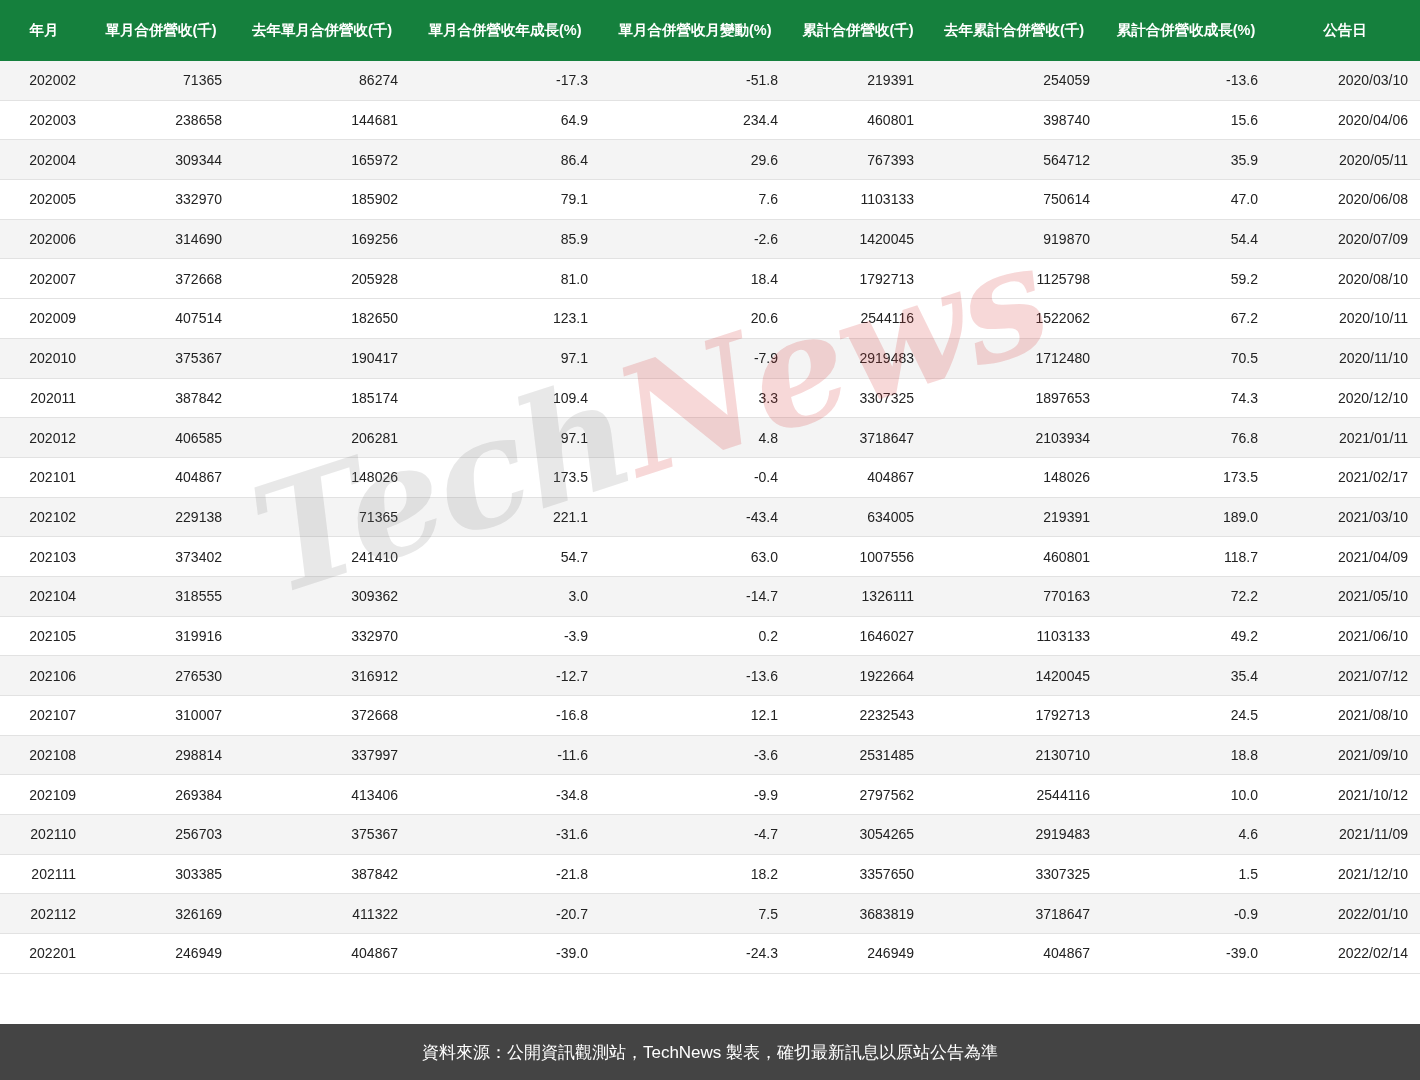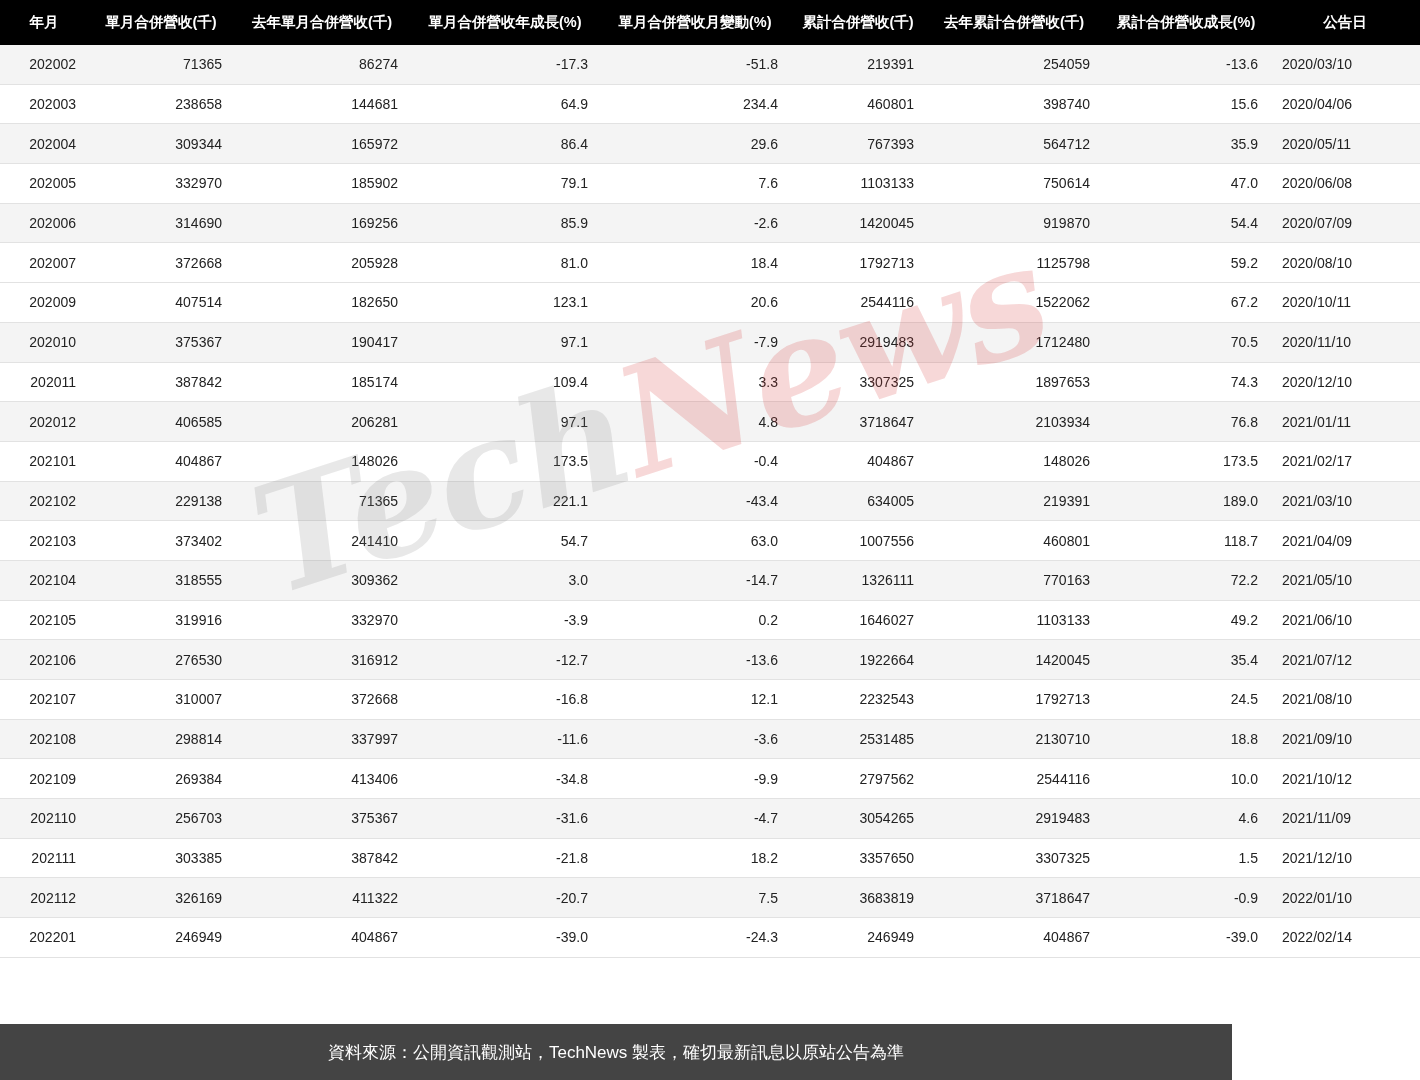--- a/index.html
+++ b/index.html
@@ -46,26 +46,26 @@
     color: rgba(214, 60, 60, 0.20);
   }
   table.revenue {
     position: relative;
     z-index: 1;
     border-collapse: collapse;
     width: 1420px;
     table-layout: fixed;
   }
   table.revenue thead th {
-    background: #000000;
+    background: #15803d;
     color: #ffffff;
     font-size: 14.5px;
     font-weight: bold;
     height: 37px;
-    padding: 4px 10px;
+    padding: 12px 10px;
     text-align: center;
     vertical-align: middle;
     border: none;
     white-space: nowrap;
   }
   table.revenue tbody td {
     height: 38.7px;
     font-size: 14px;
     padding: 0 12px;
     border-bottom: 1px solid #e2e2e2;
@@ -73,35 +73,35 @@
     white-space: nowrap;
   }
   table.revenue tbody tr.odd td {
     background: #f4f4f4;
   }
   table.revenue tbody tr.even td {
     background: #ffffff;
   }
   td.c-month { text-align: right; width: 88px; }
   td.num { text-align: right; }
-  td.c-date { text-align: left; }
+  td.c-date { text-align: right; }
   col.month { width: 88px; }
   col.rev { width: 146px; }
   col.lyrev { width: 176px; }
   col.yoy { width: 190px; }
   col.mom { width: 190px; }
   col.acc { width: 136px; }
   col.lyacc { width: 176px; }
   col.accg { width: 168px; }
   col.date { width: 150px; }
   .footer {
     position: absolute;
     left: 0;
     bottom: 0;
-    width: 1232px;
+    width: 1420px;
     height: 56px;
     background: #444444;
     color: #ffffff;
     font-size: 17px;
     display: flex;
     align-items: center;
     justify-content: center;
     z-index: 10;
   }
 </style>

